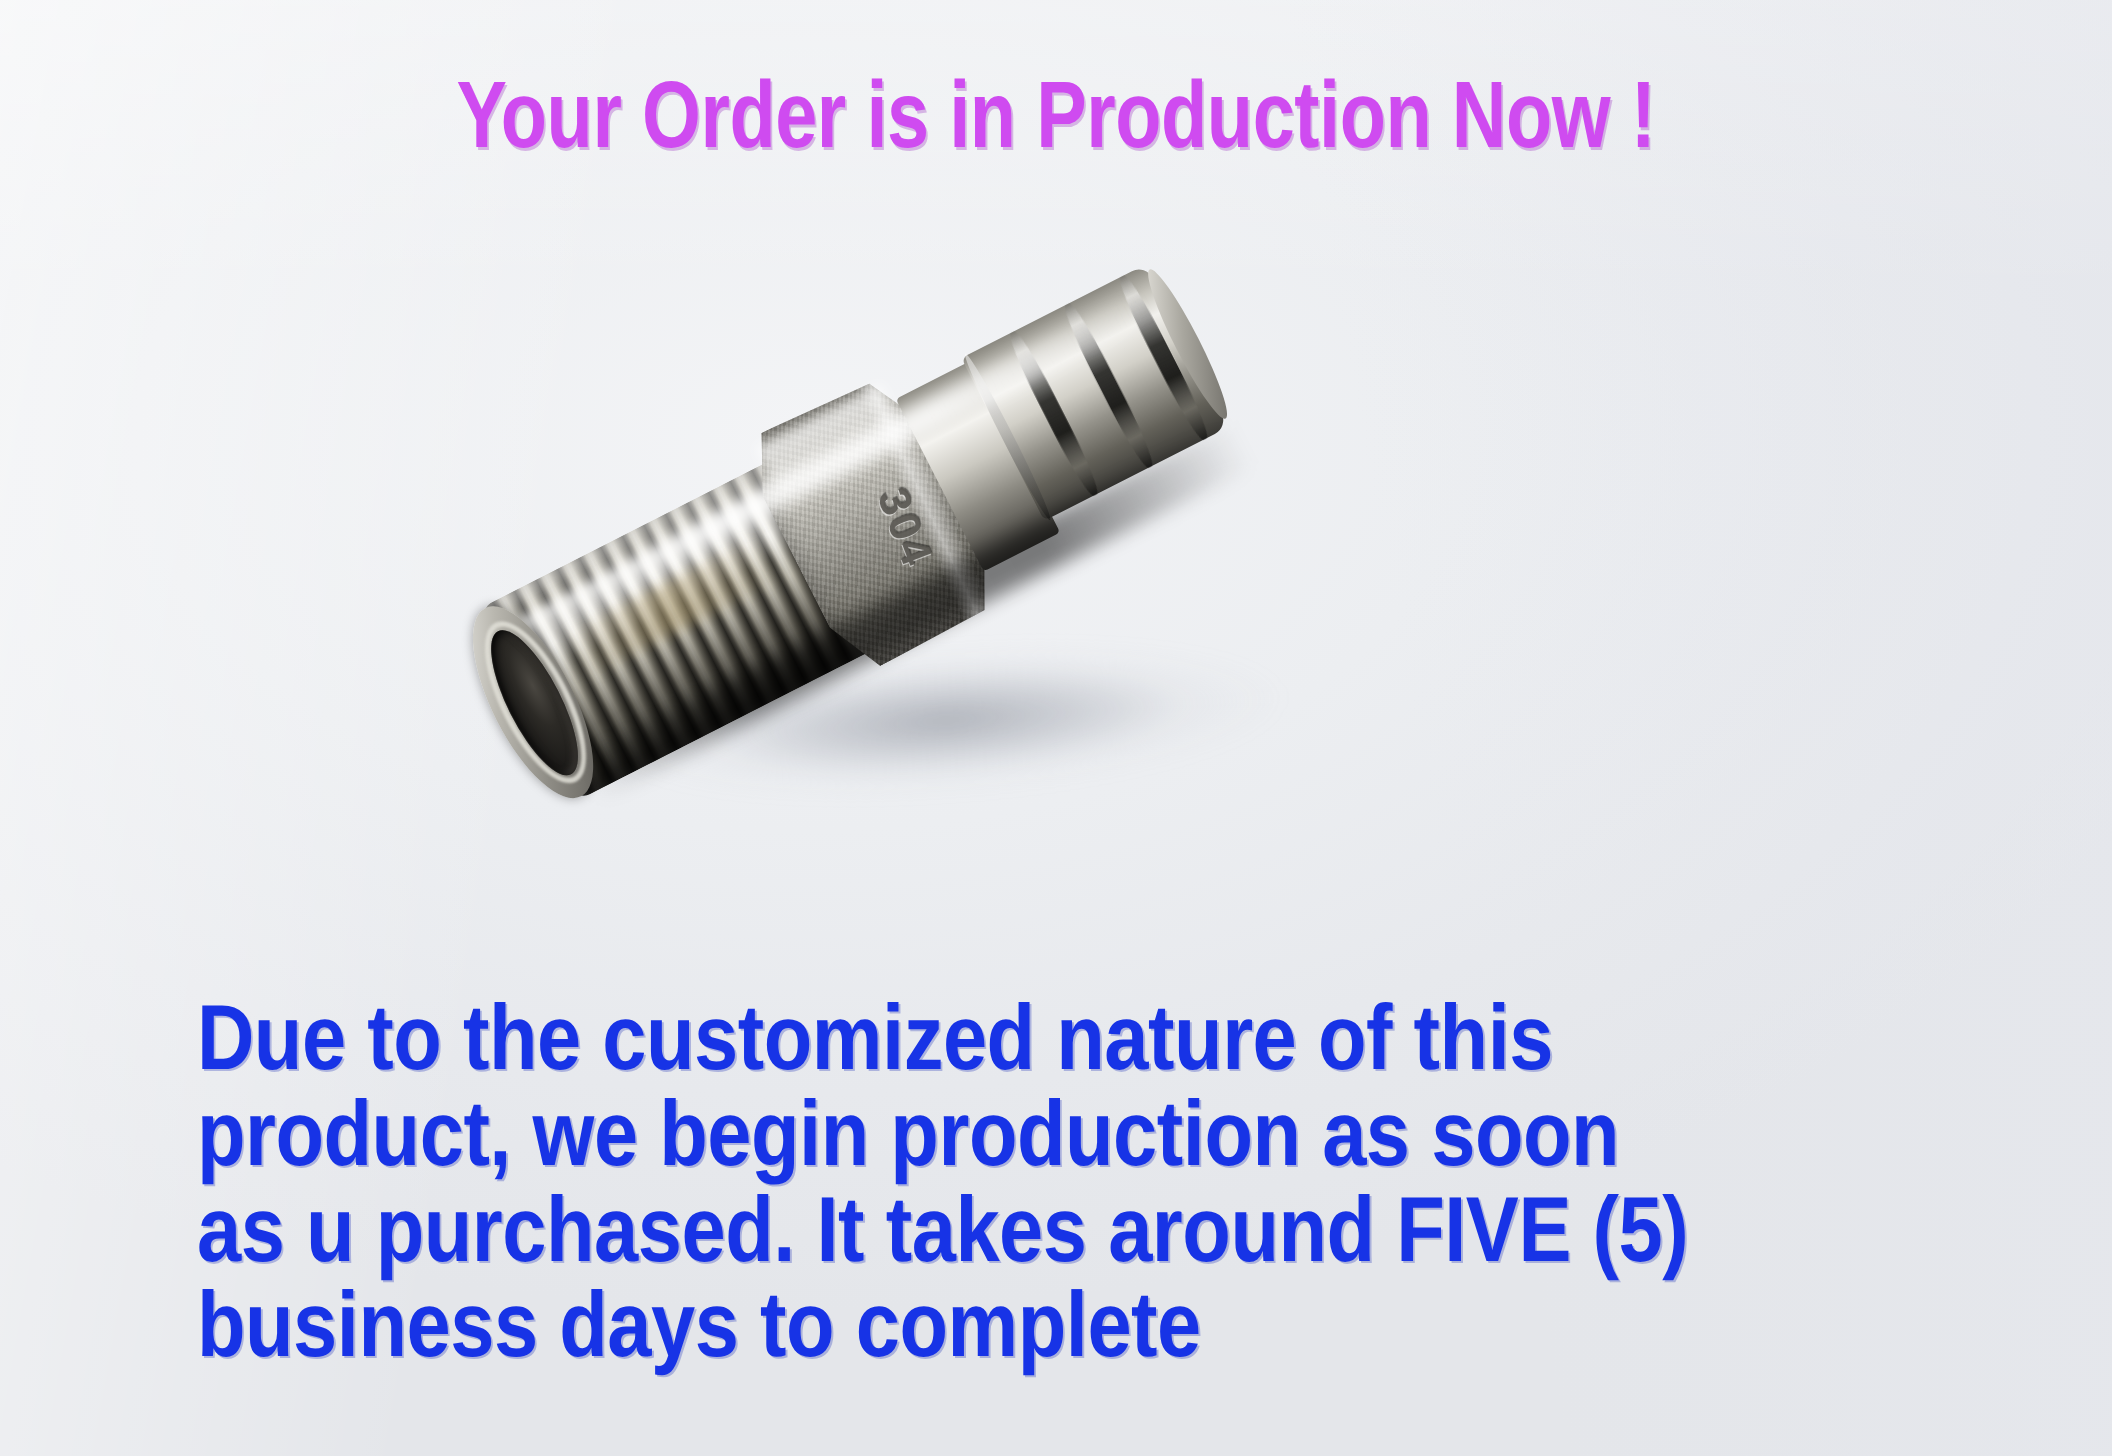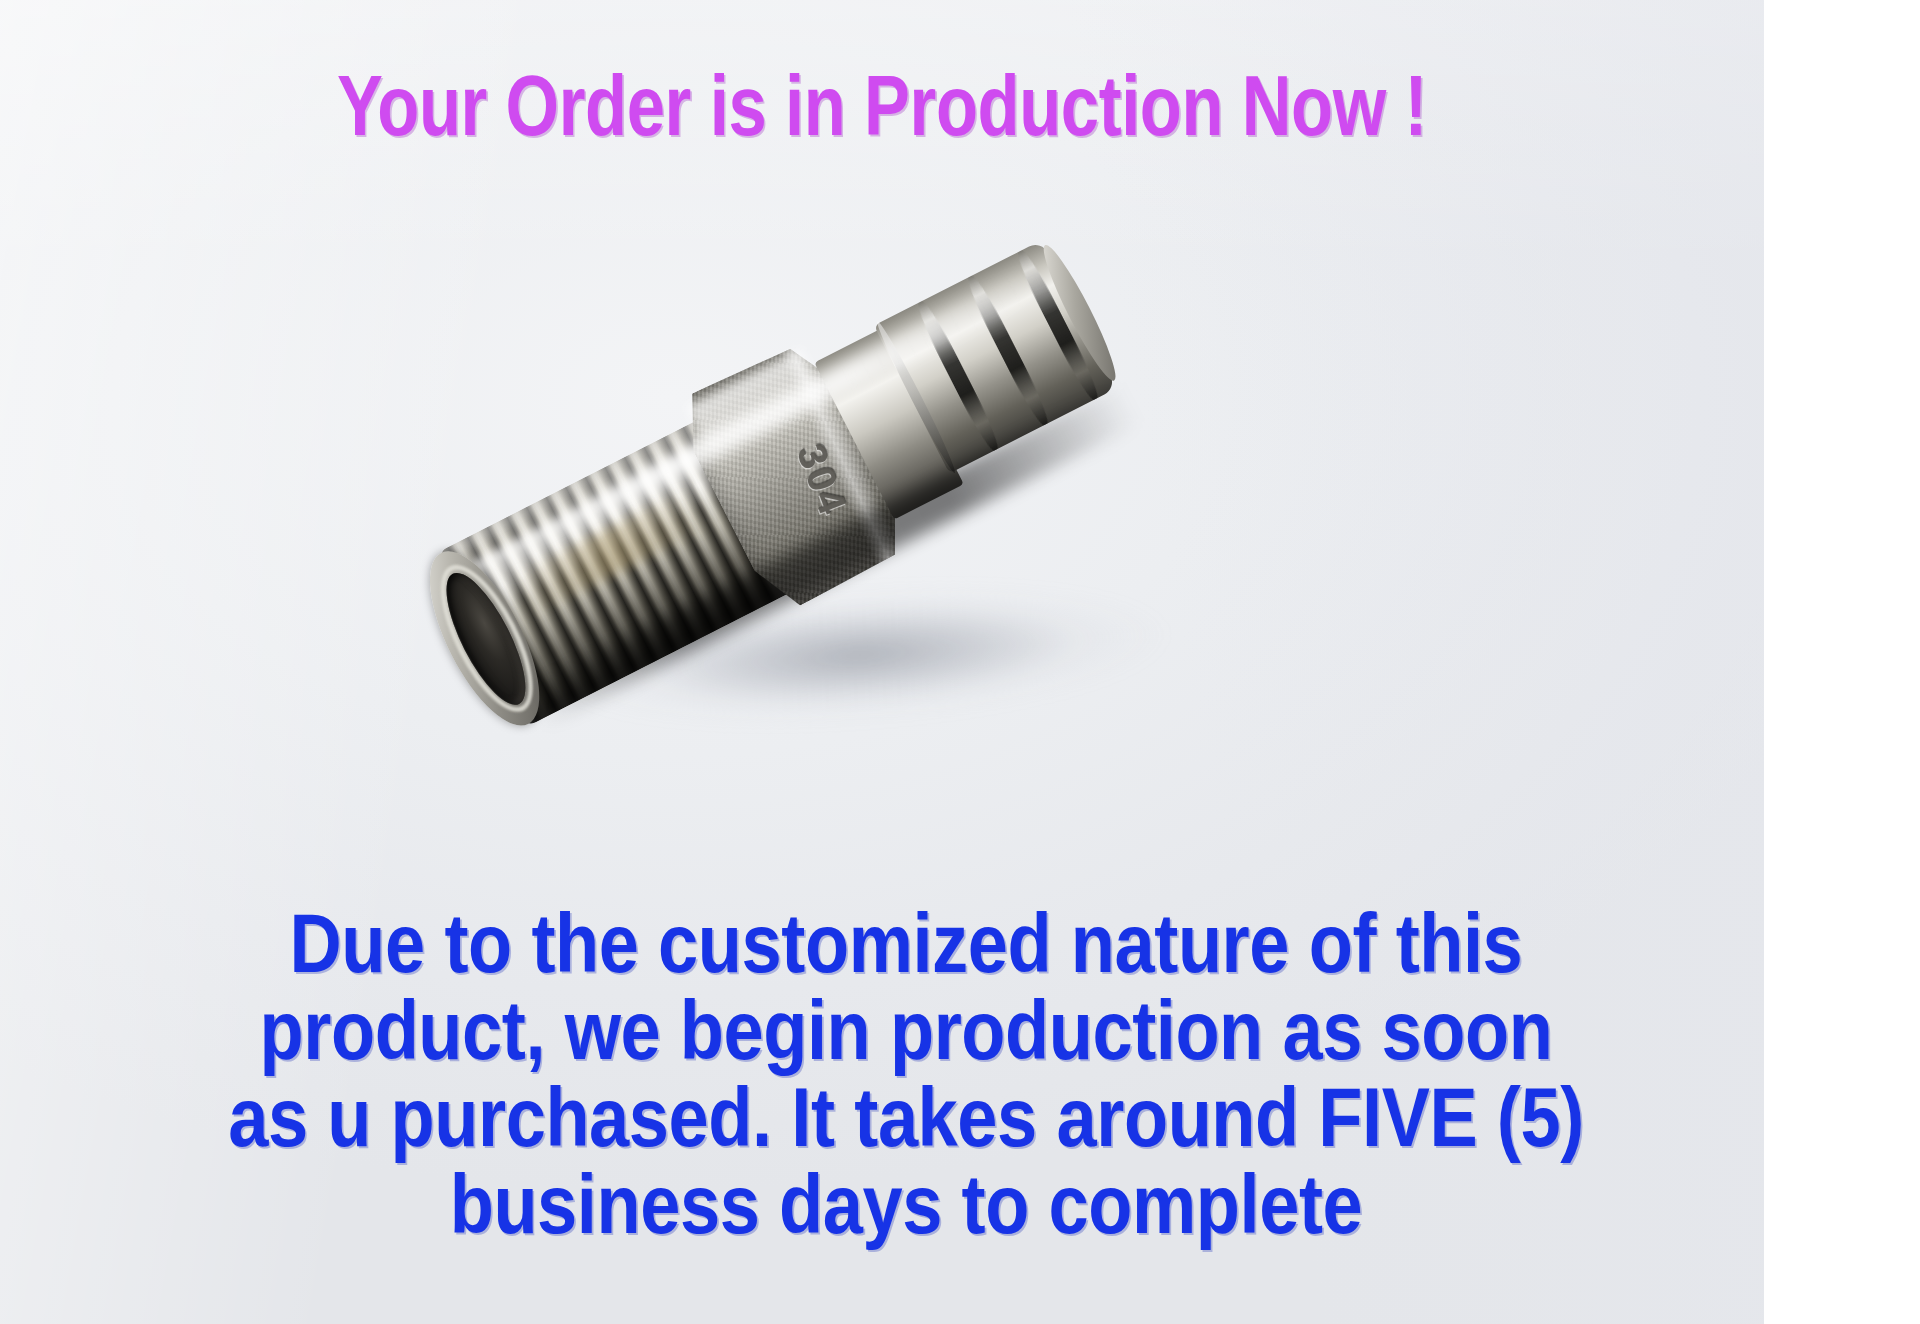--- a/index.html
+++ b/index.html
@@ -2,21 +2,21 @@
 <html><head>
 <meta charset="utf-8">
 <style>
   html, body {
     margin: 0;
     padding: 0;
     background: #ffffff;
   }
   #canvas {
     position: relative;
-    width: 1764px;
+    width: 1920px;
     height: 1324px;
     overflow: hidden;
     background:
       radial-gradient(ellipse 70% 60% at 38% 30%, #f3f4f6 0%, #eceef1 45%, #e7e9ed 75%, #e4e6ea 100%);
     font-family: "Liberation Sans", "DejaVu Sans", sans-serif;
   }
 
   
   .bg-streaks {
     position: absolute;
@@ -45,21 +45,20 @@
     transform-origin: 50% 50%;
     white-space: nowrap;
   }
 
   
   .bodycopy {
     position: absolute;
     left: 0;
     right: 0;
     top: 900px;
-    text-align: center;
     color: #1733e6;
     font-weight: 700;
     font-size: 84px;
     line-height: 87px;
     letter-spacing: -0.5px;
     text-shadow: 2px 2px 0 rgba(20,40,180,0.28);
     padding-left: 48px;
   }
   .bodycopy .ln {
     display: block;

